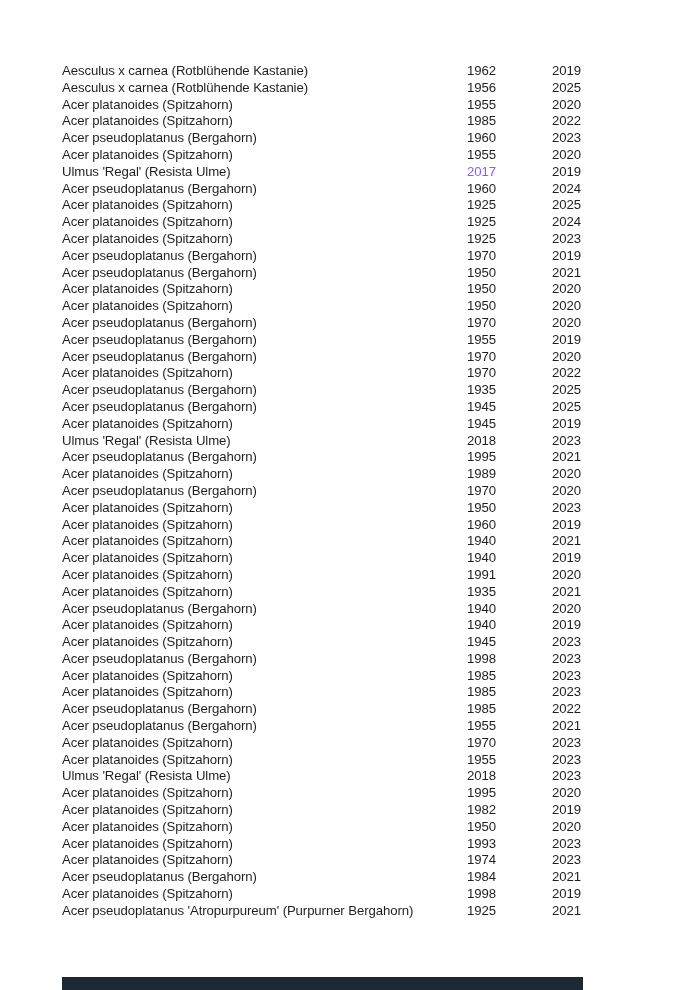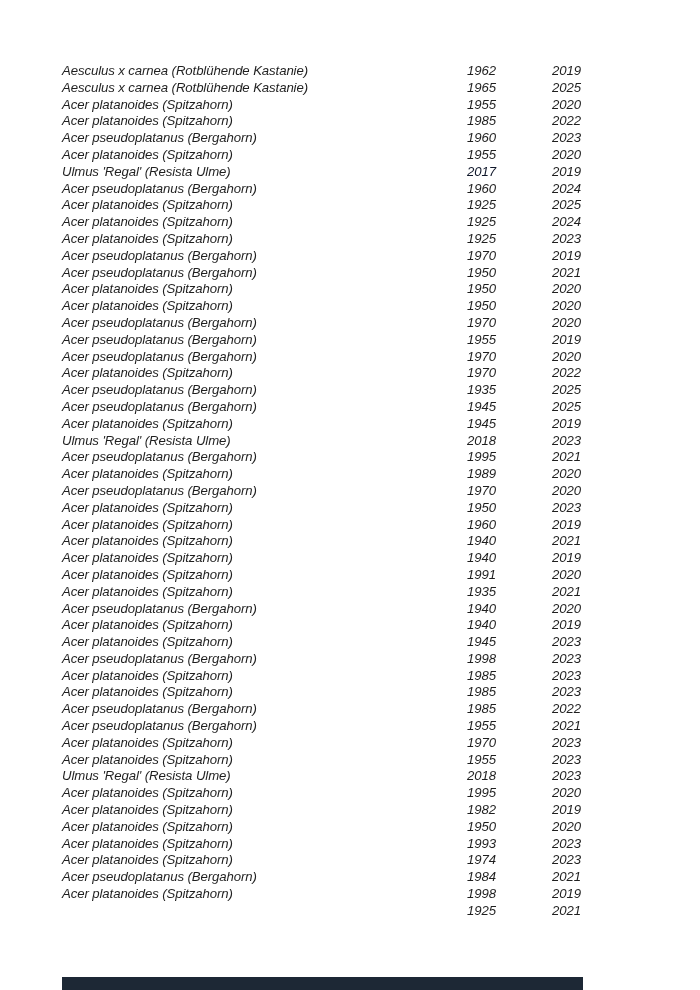--- a/index.html
+++ b/index.html
@@ -7,21 +7,20 @@
       padding: 0;
       background: #ffffff;
     }
     .doc-page {
       position: relative;
       width: 700px;
       height: 990px;
       background: #ffffff;
       overflow: hidden;
       font-family: "Liberation Sans", "DejaVu Sans", sans-serif;
-      font-style: italic;
     }
     .tree-table {
       position: absolute;
       top: 63px;
       left: 0;
       width: 700px;
     }
     .tree-row {
       position: relative;
       height: 16.8px;
@@ -53,21 +52,21 @@
 
   <div class="tree-table" id="tree-table">
     <div class="tree-row">
       <span class="cell species" style="color: rgb(31, 31, 31);">Aesculus x carnea (Rotblühende Kastanie)</span>
       <span class="cell year1" style="color: rgb(31, 31, 31);">1962</span>
       <span class="cell year2" style="color: rgb(31, 31, 31);">2019</span>
     </div>
 
     <div class="tree-row">
       <span class="cell species" style="color: rgb(31, 31, 31);">Aesculus x carnea (Rotblühende Kastanie)</span>
-      <span class="cell year1" style="color: rgb(31, 31, 31);">1965</span>
+      <span class="cell year1" style="color: rgb(31, 31, 31);">1956</span>
       <span class="cell year2" style="color: rgb(31, 31, 31);">2025</span>
     </div>
 
     <div class="tree-row">
       <span class="cell species" style="color: rgb(31, 31, 31);">Acer platanoides (Spitzahorn)</span>
       <span class="cell year1" style="color: rgb(31, 31, 31);">1955</span>
       <span class="cell year2" style="color: rgb(31, 31, 31);">2020</span>
     </div>
 
     <div class="tree-row">
@@ -83,21 +82,21 @@
     </div>
 
     <div class="tree-row">
       <span class="cell species" style="color: rgb(31, 31, 31);">Acer platanoides (Spitzahorn)</span>
       <span class="cell year1" style="color: rgb(31, 31, 31);">1955</span>
       <span class="cell year2" style="color: rgb(31, 31, 31);">2020</span>
     </div>
 
     <div class="tree-row">
       <span class="cell species" style="color: rgb(31, 31, 31);">Ulmus 'Regal' (Resista Ulme)</span>
-      <span class="cell year1" style="color: #0f172a;">2017</span>
+      <span class="cell year1" style="color: #8b5cf6;">2017</span>
       <span class="cell year2" style="color: rgb(31, 31, 31);">2019</span>
     </div>
 
     <div class="tree-row">
       <span class="cell species" style="color: rgb(31, 31, 31);">Acer pseudoplatanus (Bergahorn)</span>
       <span class="cell year1" style="color: rgb(31, 31, 31);">1960</span>
       <span class="cell year2" style="color: rgb(31, 31, 31);">2024</span>
     </div>
 
     <div class="tree-row">
@@ -346,20 +345,21 @@
       <span class="cell year2" style="color: rgb(31, 31, 31);">2021</span>
     </div>
 
     <div class="tree-row">
       <span class="cell species" style="color: rgb(31, 31, 31);">Acer platanoides (Spitzahorn)</span>
       <span class="cell year1" style="color: rgb(31, 31, 31);">1998</span>
       <span class="cell year2" style="color: rgb(31, 31, 31);">2019</span>
     </div>
 
     <div class="tree-row">
+      <span class="cell species" style="color: rgb(31, 31, 31);">Acer pseudoplatanus 'Atropurpureum' (Purpurner Bergahorn)</span>
       <span class="cell year1" style="color: rgb(31, 31, 31);">1925</span>
       <span class="cell year2" style="color: rgb(31, 31, 31);">2021</span>
     </div>
   </div>
 
   <div class="footer-bar" id="footer-bar" style="background: rgb(29, 40, 53);"></div>
 
 </div>
 
 </body></html>

